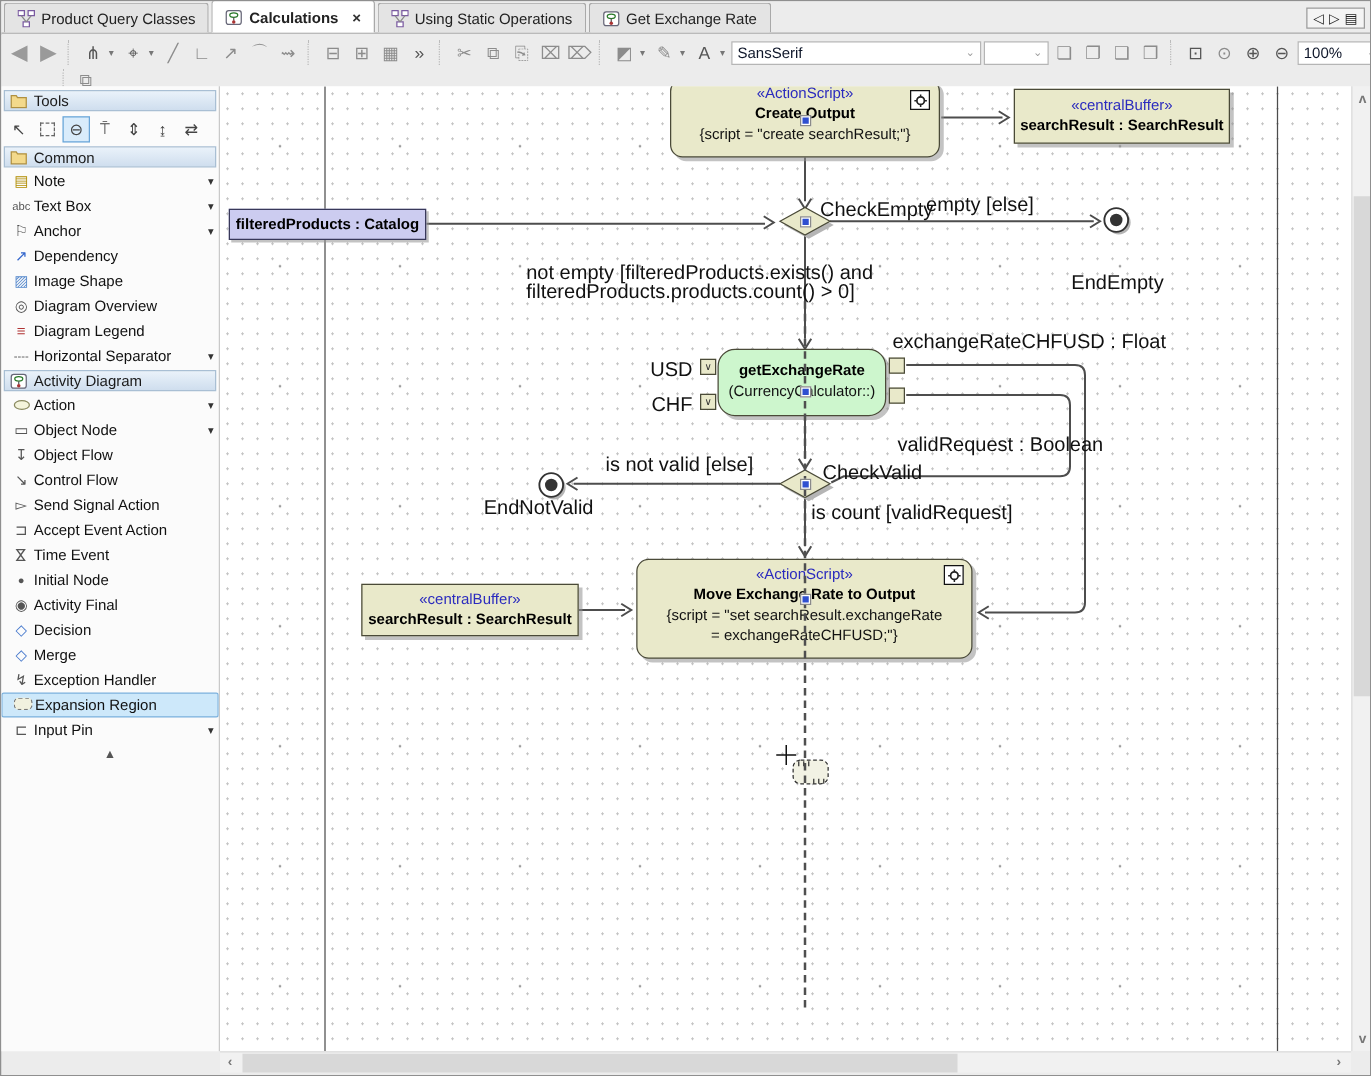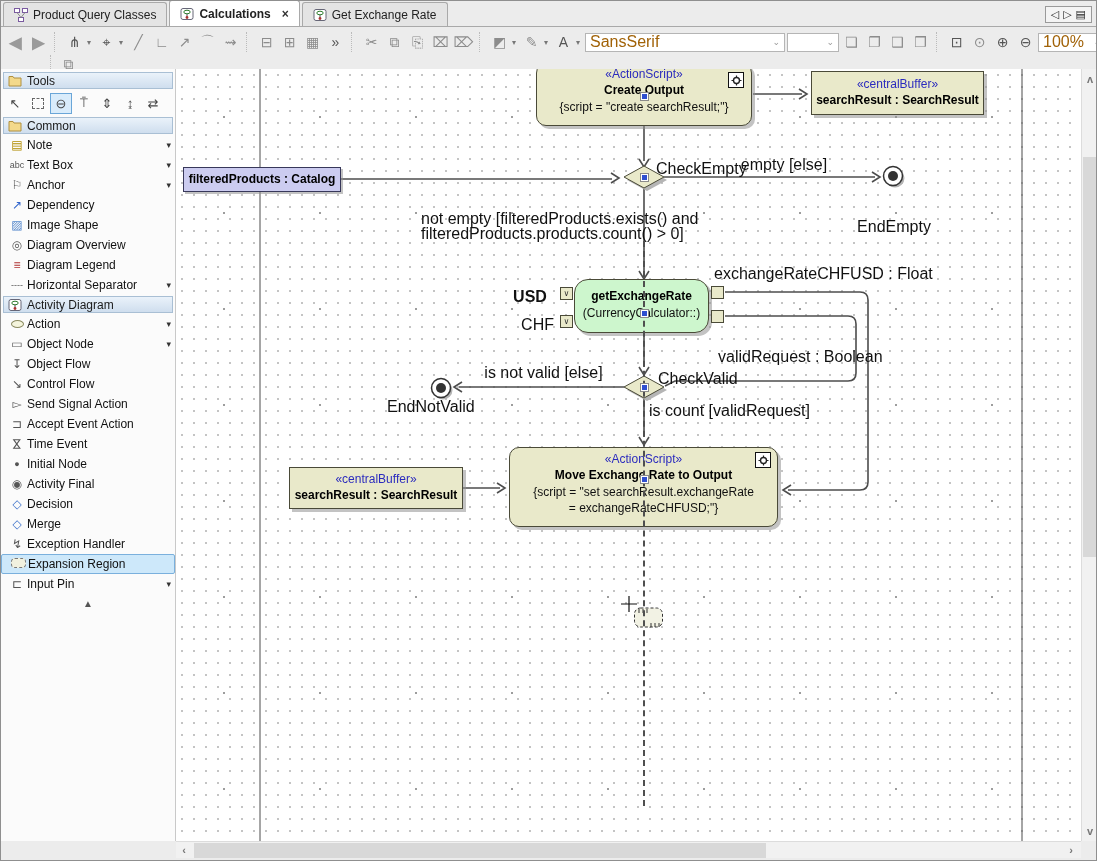--- a/index.html
+++ b/index.html
@@ -23,21 +23,21 @@
   .toolbar { position:absolute; left:0; top:27px; width:1097px; height:41px; background:#ececec; }
   .tbrow { position:absolute; left:4px; top:2px; height:24px; display:flex; align-items:center; gap:2px; }
   .tb { min-width:21px; height:21px; display:inline-flex; align-items:center; justify-content:center;
         font-size:14px; color:#8c8c8c; }
   .tb.dark { color:#555; }
   .tb.nav { font-size:16px; color:#9a9a9a; font-weight:bold; }
   .sep { width:5px; height:20px; border-left:1px dotted #bbb; margin:0 3px; }
   .ddc { width:7px; font-size:8px; color:#777; }
   .ddc::after { content:"▾"; }
   .combo { height:19px; background:#fff; border:1px solid #b5b5b5; display:flex; align-items:center;
-           font-size:16px; color:#a16207; padding:0 4px; justify-content:space-between; }
+           font-size:12px; color:#0f172a; padding:0 4px; justify-content:space-between; }
   .combo .cv { color:#999; font-size:9px; margin-left:4px; }
   .combo .cv::after { content:"⌄"; }
   .tbrow2 { position:absolute; left:46px; top:26px; display:flex; align-items:center; }
 
   
   .sidebar { position:absolute; left:0; top:68px; width:175px; height:772px; background:#fbfbfb;
              border-right:1px solid #c9c9c9; padding-top:2px; overflow:hidden; }
   .shead { height:17px; margin:1px 2px; background:linear-gradient(#eaf2fa,#cfdeee);
            border:1px solid #a9bfd4; display:flex; align-items:center; gap:5px;
            font-size:12px; color:#1a1a1a; padding:0 4px; }
@@ -124,20 +124,34 @@
     </div>
     <div class="tab active">
       <svg width="14" height="14">
           <rect x="1" y="1.5" width="12" height="11" rx="2" fill="#fff" stroke="#667"></rect>
           <ellipse cx="7" cy="5" rx="3.2" ry="1.8" fill="none" stroke="#2a7a2a"></ellipse>
           <line x1="7" y1="7" x2="7" y2="9.5" stroke="#555"></line>
           <circle cx="7" cy="10.5" r="1.4" fill="#a33"></circle>
         </svg>
       <span>Calculations</span>
       <span class="close">×</span>
+    </div>
+    <div class="tab">
+      <svg width="14" height="14">
+          <g fill="#fff" stroke="#7a5aa0">
+            <rect x="0.5" y="0.5" width="5" height="4"></rect>
+            <rect x="8.5" y="0.5" width="5" height="4"></rect>
+            <rect x="4.5" y="9.5" width="5" height="4"></rect>
+          </g>
+          <g stroke="#888">
+            <line x1="3" y1="4.5" x2="7" y2="9.5"></line>
+            <line x1="11" y1="4.5" x2="7" y2="9.5"></line>
+          </g>
+        </svg>
+      <span>Using Static Operations</span>
     </div>
     <div class="tab">
       <svg width="14" height="14">
           <rect x="1" y="1.5" width="12" height="11" rx="2" fill="#fff" stroke="#667"></rect>
           <ellipse cx="7" cy="5" rx="3.2" ry="1.8" fill="none" stroke="#2a7a2a"></ellipse>
           <line x1="7" y1="7" x2="7" y2="9.5" stroke="#555"></line>
           <circle cx="7" cy="10.5" r="1.4" fill="#a33"></circle>
         </svg>
       <span>Get Exchange Rate</span>
     </div>
@@ -456,21 +470,21 @@
     <div class="handle" style="left:464px; top:314px;"></div>
     <div class="handle" style="left:464px; top:406px;"></div>
 
     <div class="dlabel" style="left:480px; top:91px;">CheckEmpty</div>
     <div class="dlabel center" style="left:548px; top:87px; width:120px;">empty [else]</div>
     <div class="dlabel center" style="left:680px; top:117px; width:76px;margin-top:32px;">EndEmpty</div>
     <div class="dlabel center" style="left:245px; top:142px; width:228px; line-height:15px;text-align:center;">
       <div>not empty [filteredProducts.exists() and</div>
       <div>filteredProducts.products.count() &gt; 0]</div>
     </div>
-    <div class="dlabel" style="left:330px; top:219px; width:48px; text-align:center;font-weight:bold;">USD</div>
+    <div class="dlabel" style="left:330px; top:219px; width:48px; text-align:right;">USD</div>
     <div class="dlabel" style="left:330px; top:247px; width:48px; text-align:right;">CHF</div>
     <div class="dlabel" style="left:538px; top:196px;">exchangeRateCHFUSD : Float</div>
     <div class="dlabel" style="left:542px; top:255px;margin-top:24px;">validRequest : Boolean</div>
     <div class="dlabel" style="left:482px; top:301px;">CheckValid</div>
     <div class="dlabel center" style="left:300px; top:295px; width:135px;">is not valid [else]</div>
     <div class="dlabel center" style="left:211px; top:329px; width:78px;">EndNotValid</div>
     <div class="dlabel" style="left:473px; top:333px;">is count [validRequest]</div>
   </div>
 
   <div class="vscroll">

